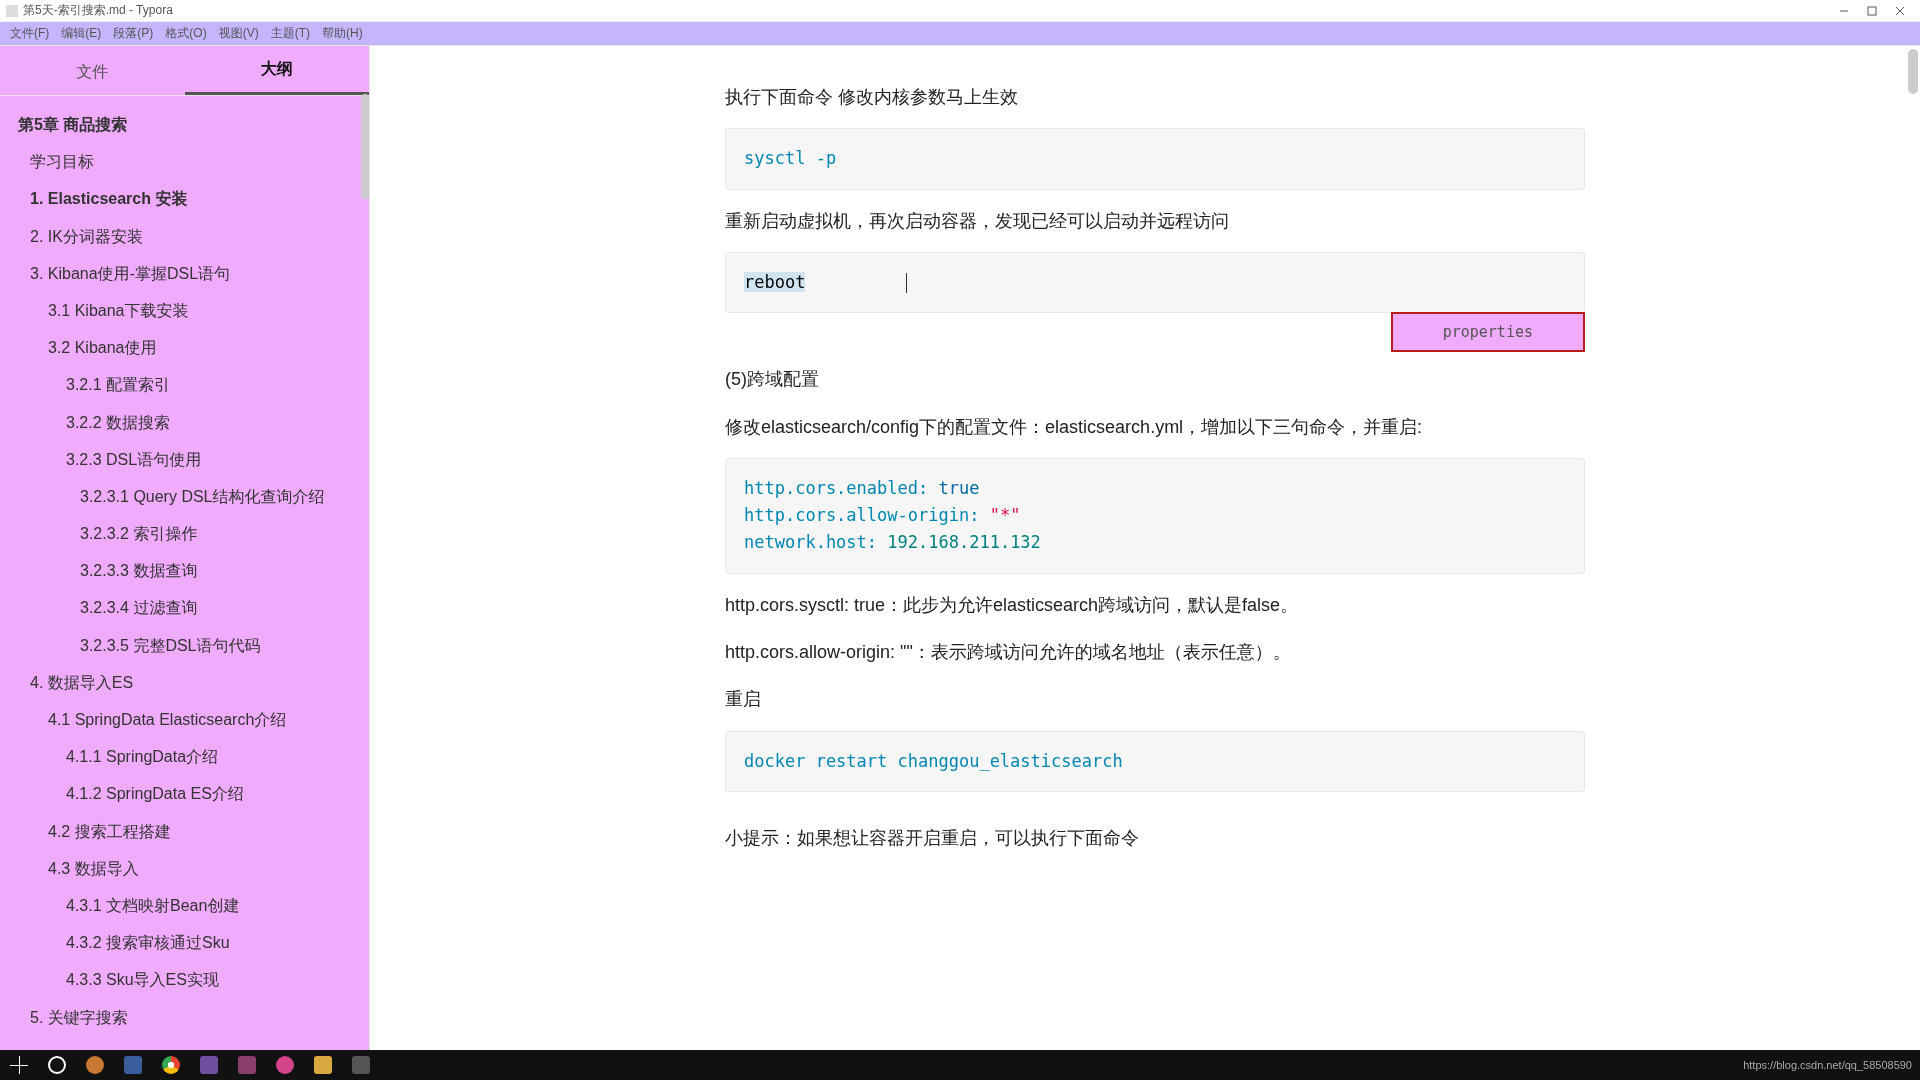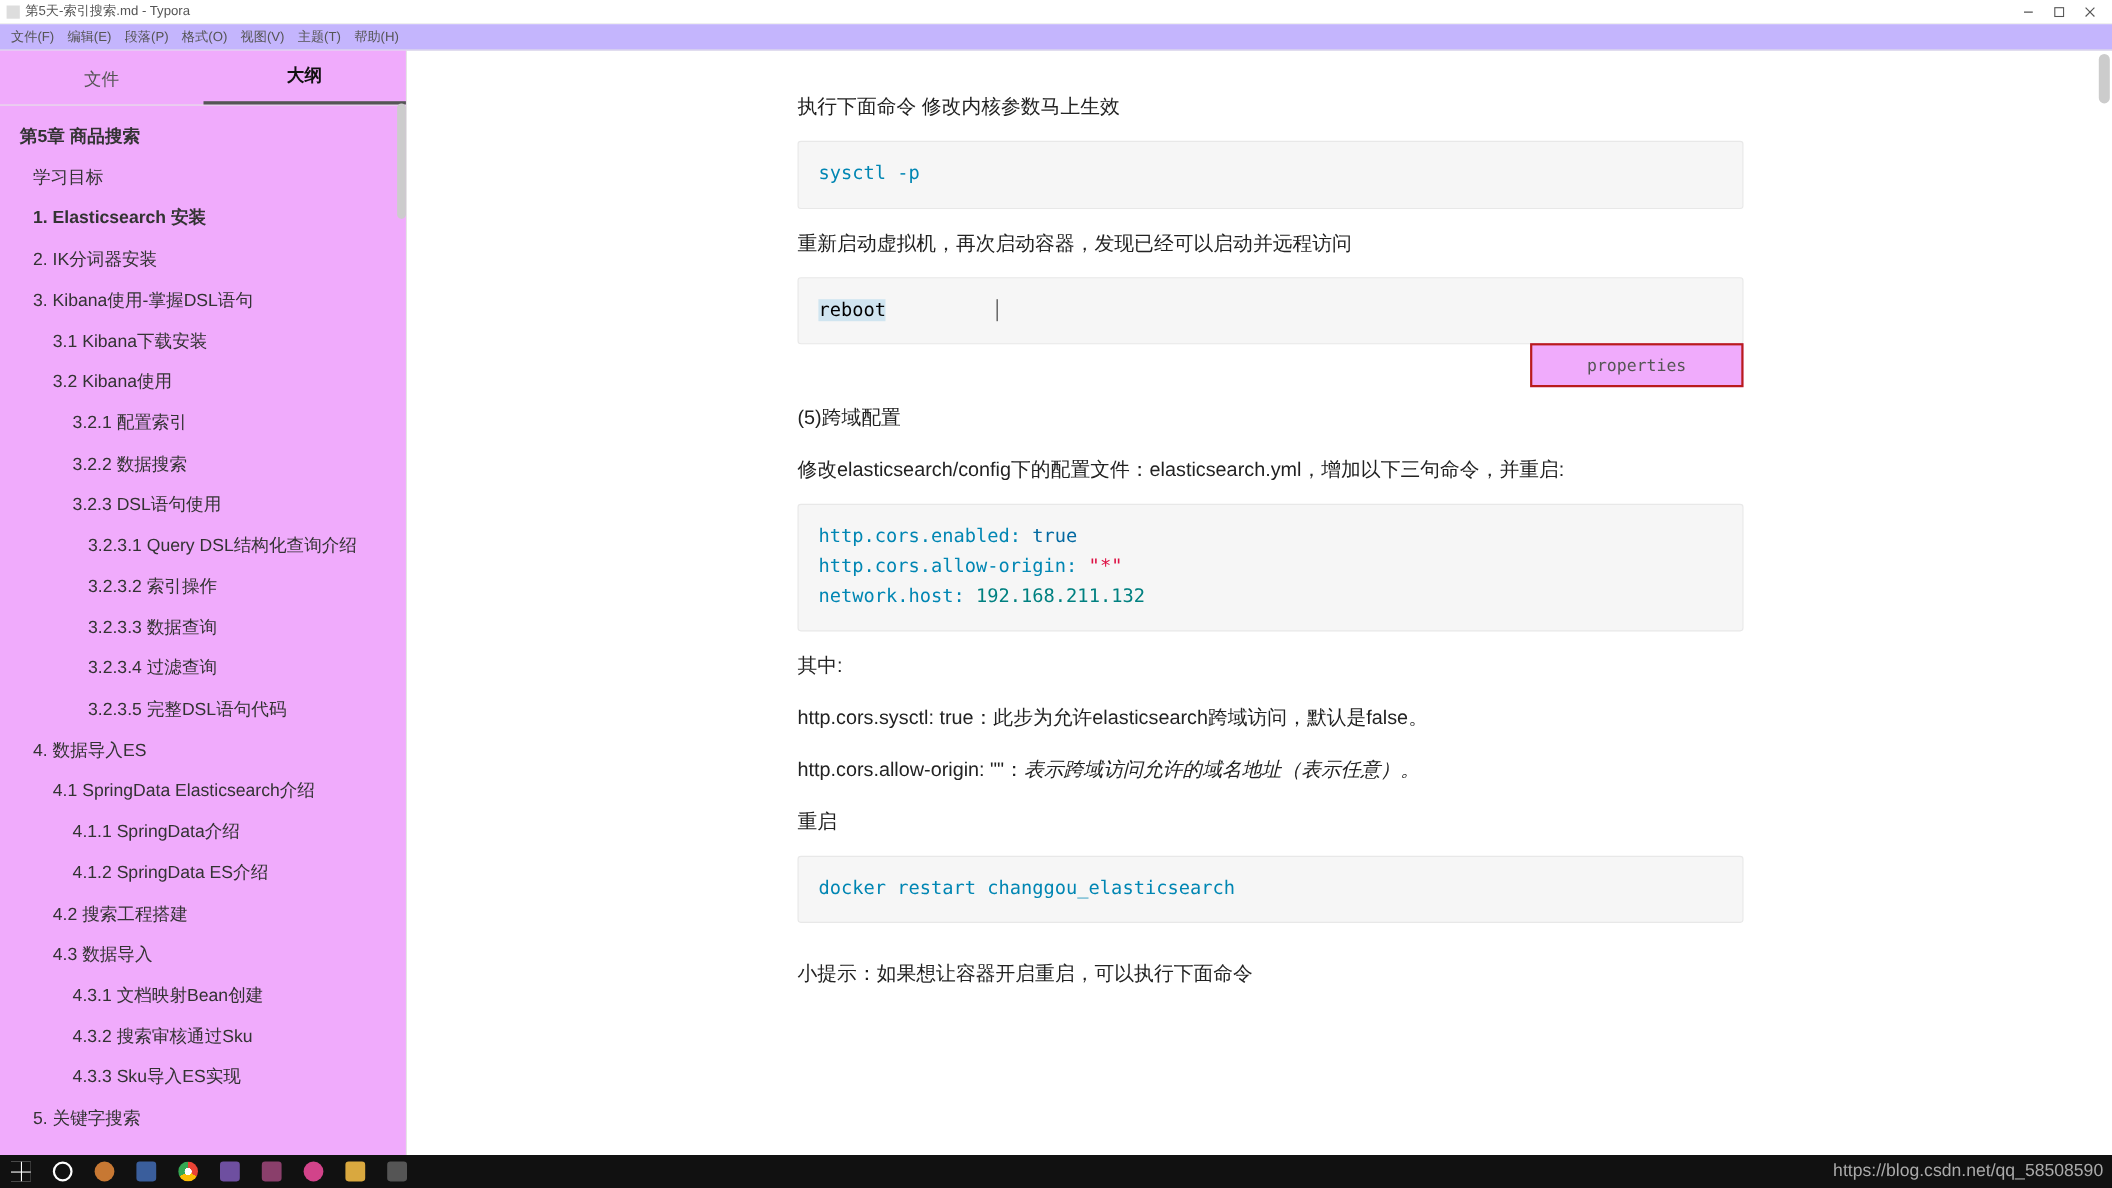--- a/index.html
+++ b/index.html
@@ -32,21 +32,21 @@
     .outline-item.lv3 { padding-left: 48px; }
     .outline-item.lv4 { padding-left: 66px; }
     .outline-item.lv5 { padding-left: 80px; }
     .sidebar-scrollbar { position: absolute; right: 0; top: 48px; width: 8px; height: 105px; background: #ccc; border-radius: 4px; }
     
     
     .editor { flex: 1; overflow-y: auto; position: relative; }
     .editor-scroll { position: absolute; right: 2px; top: 3px; width: 10px; height: 45px; background: #ccc; border-radius: 5px; }
     .content { max-width: 880px; margin: 0 auto; padding: 20px 0 20px 20px; }
     .para { font-size: 18px; color: #222; line-height: 1.8; margin: 15px 0; }
-    .para-italic { font-style: italic; }
+    .para-italic { }
     
     .code-block { background: #f6f6f6; border: 1px solid #e8e8e8; border-radius: 3px; padding: 16px 18px; margin: 14px 0; font-family: Consolas, monospace; font-size: 17px; line-height: 1.6; position: relative; }
     .code-blue { color: #0086b3; }
     .code-green { color: #008080; }
     .code-orange { color: #d14; }
     .code-kw { color: #0369a1; font-weight: 400; }
     .selected { background: #d0e5f0; }
     
     .code-lang-badge { position: absolute; right: -1px; bottom: -40px; background: #f0abfc; border: 2px solid #b91c1c; padding: 6px 50px; font-size: 15px; color: #555; }
     
@@ -55,21 +55,21 @@
     
     .statusbar { height: 30px; border-top: 1px solid #e5e5e5; display: flex; align-items: center; padding: 0 12px; font-size: 14px; color: #888; background: #fff; }
     .statusbar-left { display: flex; gap: 16px; padding-left: 380px; }
     .statusbar-left span { cursor: pointer; font-size: 18px; color: #999; }
     .statusbar-right { margin-left: auto; }
 
     
     .taskbar { height: 30px; background: #111; display: flex; align-items: center; position: fixed; bottom: 0; left: 0; right: 0; }
     .taskbar-item { width: 38px; height: 30px; display: flex; align-items: center; justify-content: center; cursor: pointer; }
     .taskbar-item svg, .taskbar-item .tico { width: 18px; height: 18px; }
-    .taskbar-tray { margin-left: auto; padding-right: 8px; color: #aaa; font-size: 16px; display: flex; align-items: center; gap: 6px; }
+    .taskbar-tray { margin-left: auto; padding-right: 8px; color: #aaa; font-size: 11px; display: flex; align-items: center; gap: 6px; }
     
     .tico-start { background: #fff; width: 16px; height: 16px; display: grid; grid-template: 1fr 1fr / 1fr 1fr; gap: 1px; }
     .tico-start div { background: #111; }
     .tico-circle { border: 2px solid #fff; border-radius: 50%; }
     .tico-chrome { background: radial-gradient(circle, #fff 25%, transparent 26%), conic-gradient(#ea4335 0 120deg, #fbbc05 120deg 240deg, #34a853 240deg 360deg); border-radius: 50%; }
     .tico-box { background: #555; border-radius: 3px; }
     
     body { height: 100vh; }
   </style>
 </head>
@@ -155,21 +155,20 @@
         <span class="cursor-caret"></span>
         <div class="code-lang-badge">properties</div>
       </div>
       <p class="para">(5)跨域配置</p>
       <p class="para">修改elasticsearch/config下的配置文件：elasticsearch.yml，增加以下三句命令，并重启:</p>
       <div class="code-block">
         <div><span class="code-blue">http.cors.enabled:</span> <span class="code-kw">true</span></div>
         <div><span class="code-blue">http.cors.allow-origin:</span> <span class="code-orange">"*"</span></div>
         <div><span class="code-blue">network.host:</span> <span class="code-green">192.168.211.132</span></div>
       </div>
-      <p class="para">其中:</p>
       <p class="para">http.cors.sysctl: true：此步为允许elasticsearch跨域访问，默认是false。</p>
       <p class="para"><span>http.cors.allow-origin: ""：</span><span class="para-italic">表示跨域访问允许的域名地址（表示任意）。</span></p>
       <p class="para">重启</p>
       <div class="code-block"><span class="code-blue">docker restart changgou_elasticsearch</span></div>
       <p class="para" style="margin-top:30px">小提示：如果想让容器开启重启，可以执行下面命令</p>
     </div>
   </div>
 </div>
 
 <div class="statusbar">

